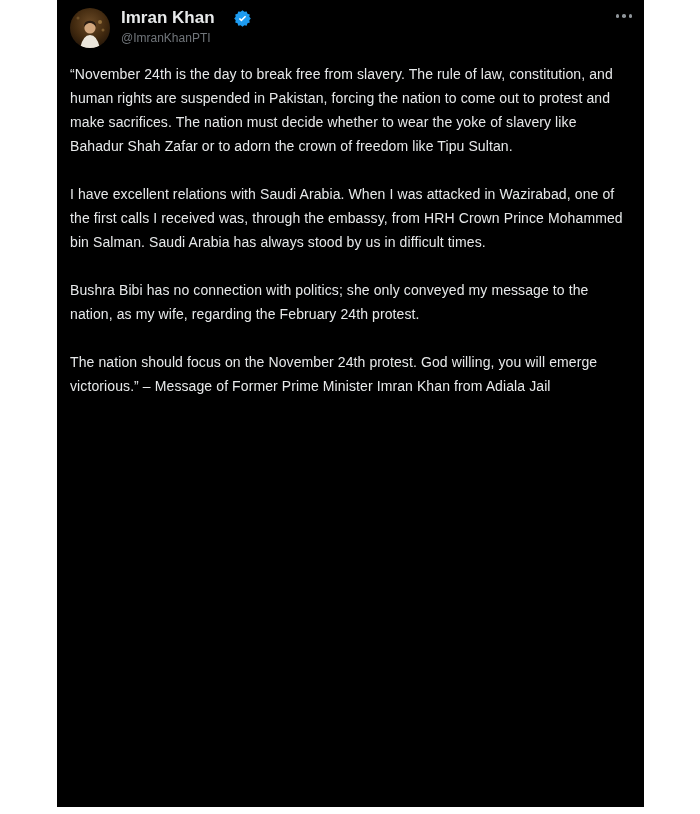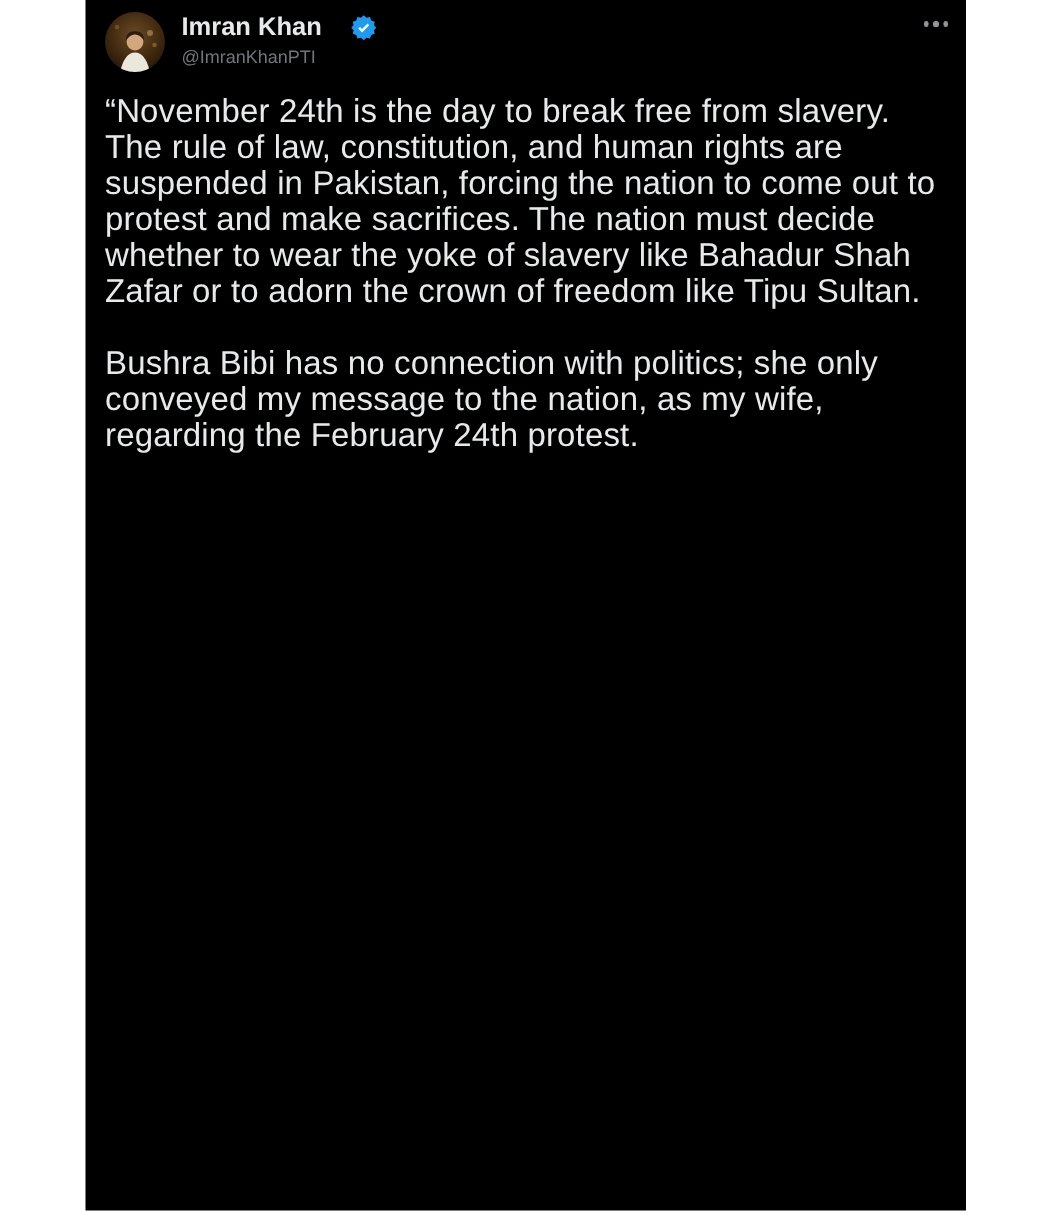--- a/index.html
+++ b/index.html
@@ -65,21 +65,21 @@
     background: none; border: none;
   }
   .more-button .dot {
     width: 3.5px; height: 3.5px;
     border-radius: 50%;
     background: #8f959a;
   }
   .tweet-body {
     padding: 14px 11px 0 13px;
     color: #e7e9ea;
-    font-size: 22px;
+    font-size: 14px;
     line-height: 24px;
     letter-spacing: 0.1px;
   }
   .tweet-body p {
     margin: 0 0 24px 0;
     white-space: pre-wrap;
   }
   .tweet-body p:last-child { margin-bottom: 0; }
 </style>
 </head>
@@ -123,16 +123,18 @@
 
     <button class="more-button" aria-label="More">
       <span class="dot"></span>
       <span class="dot"></span>
       <span class="dot"></span>
     </button>
   </div>
 
   <div class="tweet-body">
     <p>“November 24th is the day to break free from slavery. The rule of law, constitution, and human rights are suspended in Pakistan, forcing the nation to come out to protest and make sacrifices. The nation must decide whether to wear the yoke of slavery like Bahadur Shah Zafar or to adorn the crown of freedom like Tipu Sultan.</p>
+    <p>I have excellent relations with Saudi Arabia. When I was attacked in Wazirabad, one of the first calls I received was, through the embassy, from HRH Crown Prince Mohammed bin Salman. Saudi Arabia has always stood by us in difficult times.</p>
     <p>Bushra Bibi has no connection with politics; she only conveyed my message to the nation, as my wife, regarding the February 24th protest.</p>
+    <p>The nation should focus on the November 24th protest. God willing, you will emerge victorious.” – Message of Former Prime Minister Imran Khan from Adiala Jail</p>
   </div>
 
 </div>
 
 </body></html>

